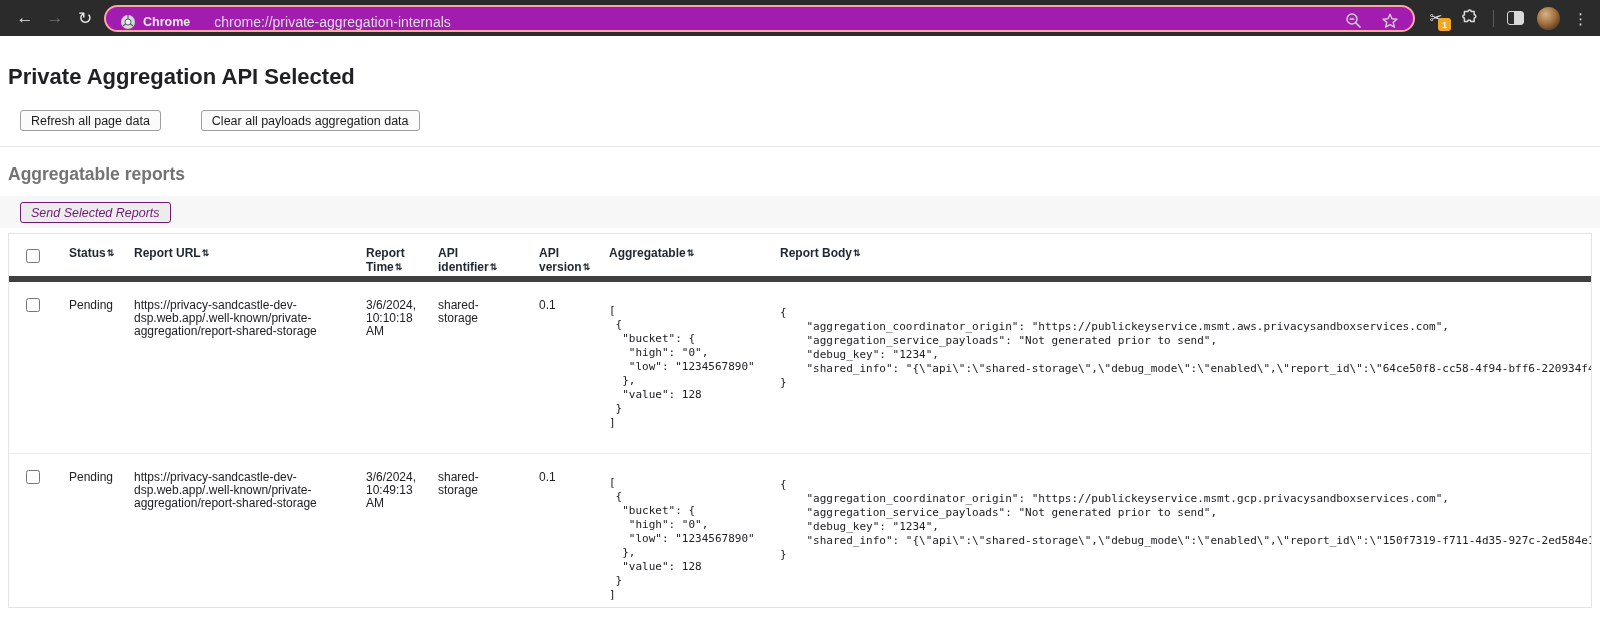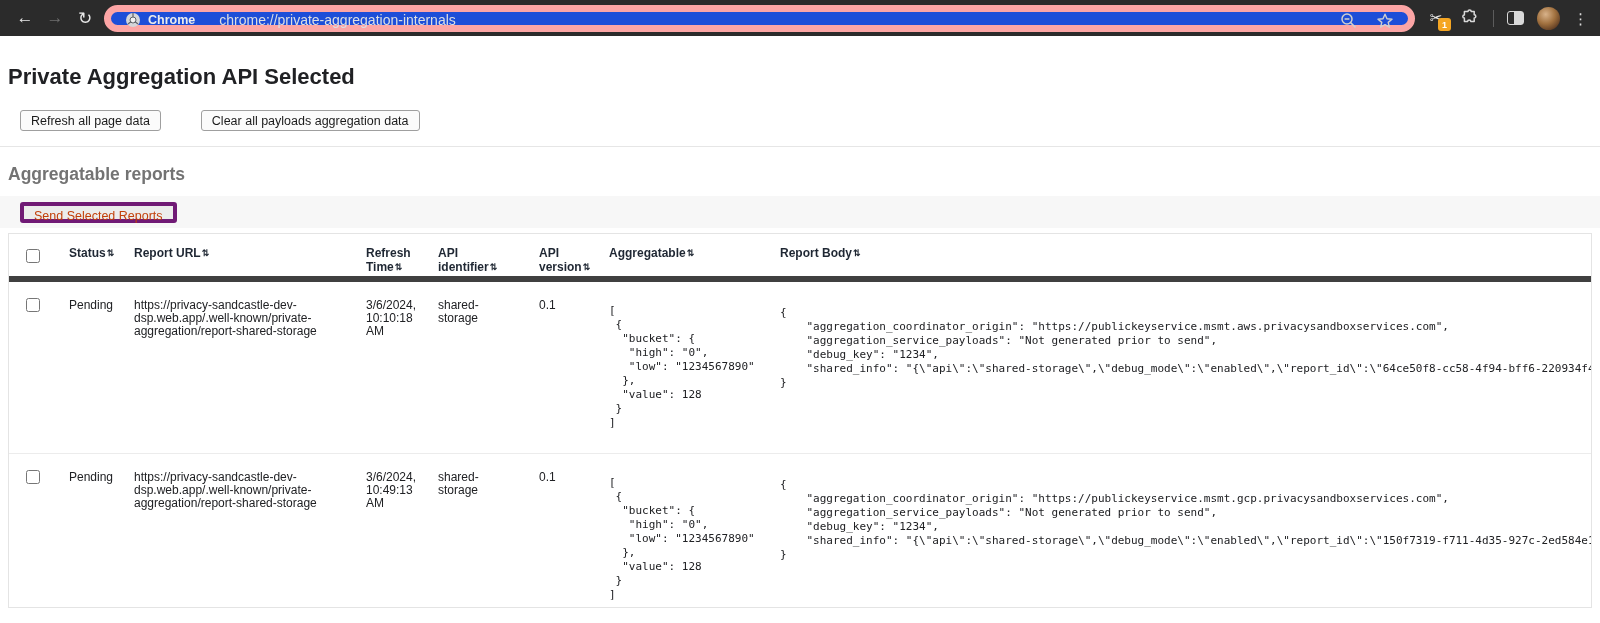--- a/index.html
+++ b/index.html
@@ -4,22 +4,22 @@
 <style>
   * { box-sizing: border-box; margin: 0; padding: 0; }
   html, body { width: 1600px; height: 623px; overflow: hidden; background: #fff;
     font-family: "Liberation Sans", sans-serif; color: #202124; }
 
   
   .toolbar { height: 36px; background: #2b2b2b; display: flex; align-items: center; padding: 0 10px; }
   .nav-btn { width: 30px; height: 30px; display: flex; align-items: center; justify-content: center;
     font-size: 17px; color: #e8e8e8; flex: 0 0 auto; }
   .nav-btn.disabled { color: #6f6f6f; }
-  .omnibox { flex: 1; height: 27px; margin: 0 10px 0 4px; background: #1d4ed8;
-    border: 7px solid #fca5a5; border-radius: 14px; display: flex; align-items: flex-start;
+  .omnibox { flex: 1; height: 27px; margin: 0 10px 0 4px; background: #a21caf;
+    border: 2px solid #fca5a5; border-radius: 14px; display: flex; align-items: flex-end;
     padding: 0 14px; min-width: 0; }
   .chrome-chip { display: flex; align-items: center; gap: 7px; flex: 0 0 auto; }
   .chrome-chip .label { color: #ececec; font-weight: bold; font-size: 12.5px; }
   .omni-url { color: #dcdee2; font-size: 14px; margin-left: 24px; flex: 1; min-width: 0;
     white-space: nowrap; overflow: hidden; }
   .omni-right { display: flex; align-items: center; gap: 19px; flex: 0 0 auto; }
   .tb-right { display: flex; align-items: center; gap: 13px; flex: 0 0 auto; padding-right: 2px; }
   .icon-slot { position: relative; width: 22px; height: 24px; display: flex; align-items: center; justify-content: center; }
   .scissors { color: #e8e8e8; font-size: 15px; }
   .ext-badge { position: absolute; right: -4px; bottom: -1px; min-width: 13px; height: 13px;
@@ -34,21 +34,21 @@
 
   
   .page { background: #fff; }
   h1.page-title { font-size: 22px; line-height: 26px; margin: 28px 8px 20px; color: #202124; }
   .top-buttons { margin: 0 8px 15px; display: flex; gap: 28px; }
   .cr-btn { font-family: "Liberation Sans", sans-serif; font-size: 12.5px; color: #1b1b1b;
     background: #fbfbfb; border: 1px solid #9f9f9f; border-radius: 3px; padding: 3px 10px; height: 21px; margin-left: 12px; }
   hr.divider { border: none; border-top: 1px solid #e6e6e6; margin: 0 0 16px; }
   h2.section-title { font-size: 17.5px; line-height: 22px; margin: 0 8px 11px; color: #737373; }
   .band { background: #f7f7f7; height: 32px; display: flex; align-items: center; padding-left: 8px; }
-  .cr-btn.disabled { color: #c2410c; background: #ececec; border: 4px solid #701a75; }
+  .cr-btn.disabled { color: #701a75; background: #ececec; border: 1px solid #701a75; font-style: italic; }
 
   
   .tablewrap { margin: 5px 8px 0; border: 1px solid #e4e4e4; }
   table.reports { width: 100%; table-layout: fixed; border-collapse: collapse; }
   col.c-check { width: 60px; } col.c-status { width: 65px; } col.c-url { width: 232px; }
   col.c-time { width: 72px; } col.c-apiid { width: 101px; } col.c-apiver { width: 70px; }
   col.c-contrib { width: 171px; }
   th, td { text-align: left; vertical-align: top; overflow: hidden; }
   thead tr { height: 45px; border-bottom: 6px solid #404040; }
   th { font-size: 12px; line-height: 13.5px; font-weight: bold; color: #1f2733; padding: 13px 8px 0 0; }
@@ -138,21 +138,21 @@
         <col class="c-apiid">
           <col class="c-apiver">
           <col class="c-contrib">
           <col class="c-body">
       </colgroup>
       <thead>
         <tr>
           <th class="check"><input type="checkbox" style=""></th>
           <th><span class="preline">Status</span><span class="sort">⇅</span></th>
           <th><span class="preline">Report URL</span><span class="sort">⇅</span></th>
-          <th><span class="preline">Refresh
+          <th><span class="preline">Report
 Time</span><span class="sort">⇅</span></th>
           <th><span class="preline">API
 identifier</span><span class="sort">⇅</span></th>
           <th><span class="preline">API
 version</span><span class="sort">⇅</span></th>
           <th><span class="preline">Aggregatable</span><span class="sort">⇅</span></th>
           <th><span class="preline">Report Body</span><span class="sort">⇅</span></th>
         </tr>
       </thead>
       <tbody>

